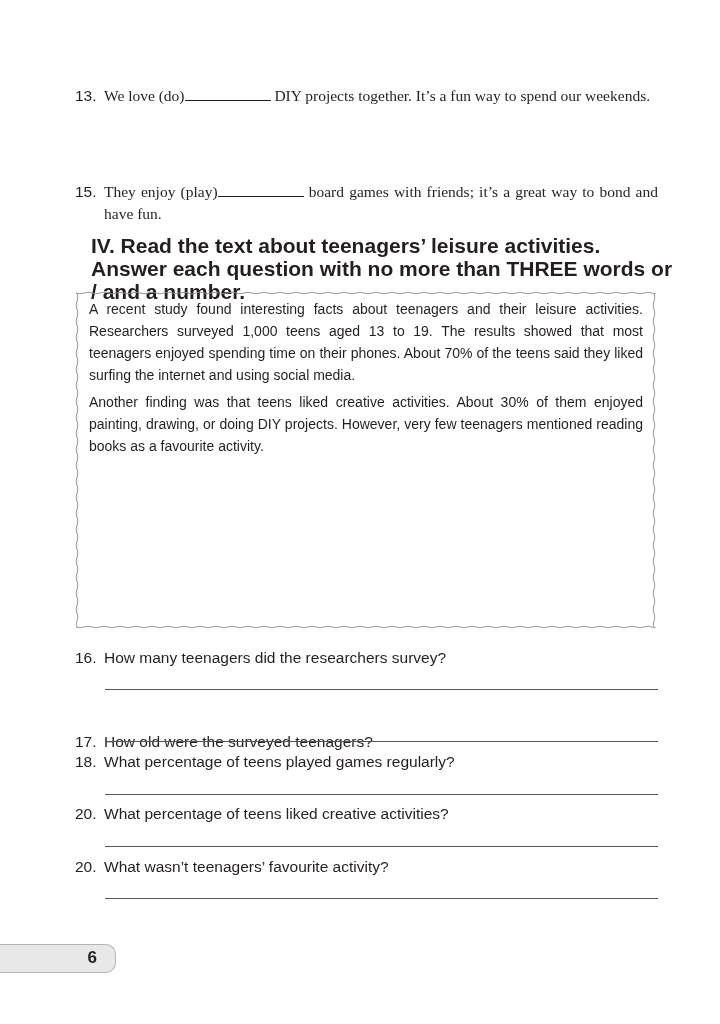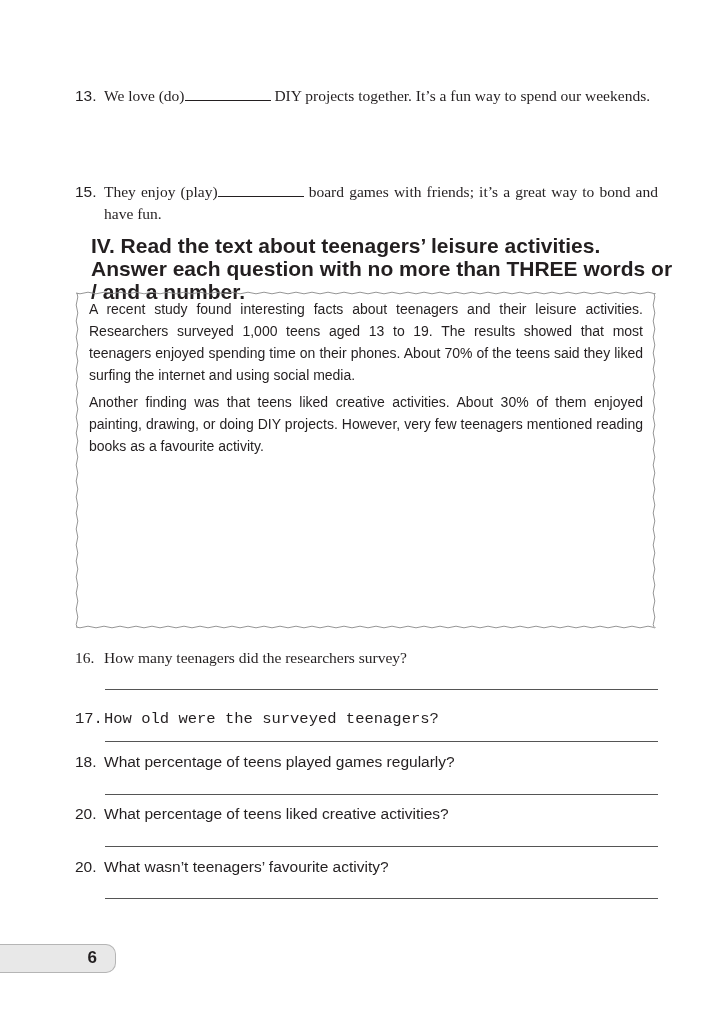--- a/index.html
+++ b/index.html
@@ -57,27 +57,27 @@
       <path id="wbottom" fill="none" stroke="#8a8a8a" stroke-width="0.9" d="M2,337 Q6,338.6 10,337 Q14,335.4 18,337 Q22,338.6 26,337 Q30,335.4 34,337 Q38,338.6 42,337 Q46,335.4 50,337 Q54,338.6 58,337 Q62,335.4 66,337 Q70,338.6 74,337 Q78,335.4 82,337 Q86,338.6 90,337 Q94,335.4 98,337 Q102,338.6 106,337 Q110,335.4 114,337 Q118,338.6 122,337 Q126,335.4 130,337 Q134,338.6 138,337 Q142,335.4 146,337 Q150,338.6 154,337 Q158,335.4 162,337 Q166,338.6 170,337 Q174,335.4 178,337 Q182,338.6 186,337 Q190,335.4 194,337 Q198,338.6 202,337 Q206,335.4 210,337 Q214,338.6 218,337 Q222,335.4 226,337 Q230,338.6 234,337 Q238,335.4 242,337 Q246,338.6 250,337 Q254,335.4 258,337 Q262,338.6 266,337 Q270,335.4 274,337 Q278,338.6 282,337 Q286,335.4 290,337 Q294,338.6 298,337 Q302,335.4 306,337 Q310,338.6 314,337 Q318,335.4 322,337 Q326,338.6 330,337 Q334,335.4 338,337 Q342,338.6 346,337 Q350,335.4 354,337 Q358,338.6 362,337 Q366,335.4 370,337 Q374,338.6 378,337 Q382,335.4 386,337 Q390,338.6 394,337 Q398,335.4 402,337 Q406,338.6 410,337 Q414,335.4 418,337 Q422,338.6 426,337 Q430,335.4 434,337 Q438,338.6 442,337 Q446,335.4 450,337 Q454,338.6 458,337 Q462,335.4 466,337 Q470,338.6 474,337 Q478,335.4 482,337 Q486,338.6 490,337 Q494,335.4 498,337 Q502,338.6 506,337 Q510,335.4 514,337 Q518,338.6 522,337 Q526,335.4 530,337 Q534,338.6 538,337 Q542,335.4 546,337 Q550,338.6 554,337 Q558,335.4 562,337 Q566,338.6 570,337 Q574,335.4 578,337 Q582,338.6 581,337"></path>
       <path id="wleft" fill="none" stroke="#8a8a8a" stroke-width="0.9" d="M3,3 Q4.6,7 3,11 Q1.4,15 3,19 Q4.6,23 3,27 Q1.4,31 3,35 Q4.6,39 3,43 Q1.4,47 3,51 Q4.6,55 3,59 Q1.4,63 3,67 Q4.6,71 3,75 Q1.4,79 3,83 Q4.6,87 3,91 Q1.4,95 3,99 Q4.6,103 3,107 Q1.4,111 3,115 Q4.6,119 3,123 Q1.4,127 3,131 Q4.6,135 3,139 Q1.4,143 3,147 Q4.6,151 3,155 Q1.4,159 3,163 Q4.6,167 3,171 Q1.4,175 3,179 Q4.6,183 3,187 Q1.4,191 3,195 Q4.6,199 3,203 Q1.4,207 3,211 Q4.6,215 3,219 Q1.4,223 3,227 Q4.6,231 3,235 Q1.4,239 3,243 Q4.6,247 3,251 Q1.4,255 3,259 Q4.6,263 3,267 Q1.4,271 3,275 Q4.6,279 3,283 Q1.4,287 3,291 Q4.6,295 3,299 Q1.4,303 3,307 Q4.6,311 3,315 Q1.4,319 3,323 Q4.6,327 3,331 Q1.4,335 3,337"></path>
       <path id="wright" fill="none" stroke="#8a8a8a" stroke-width="0.9" d="M580,3 Q581.6,7 580,11 Q578.4,15 580,19 Q581.6,23 580,27 Q578.4,31 580,35 Q581.6,39 580,43 Q578.4,47 580,51 Q581.6,55 580,59 Q578.4,63 580,67 Q581.6,71 580,75 Q578.4,79 580,83 Q581.6,87 580,91 Q578.4,95 580,99 Q581.6,103 580,107 Q578.4,111 580,115 Q581.6,119 580,123 Q578.4,127 580,131 Q581.6,135 580,139 Q578.4,143 580,147 Q581.6,151 580,155 Q578.4,159 580,163 Q581.6,167 580,171 Q578.4,175 580,179 Q581.6,183 580,187 Q578.4,191 580,195 Q581.6,199 580,203 Q578.4,207 580,211 Q581.6,215 580,219 Q578.4,223 580,227 Q581.6,231 580,235 Q578.4,239 580,243 Q581.6,247 580,251 Q578.4,255 580,259 Q581.6,263 580,267 Q578.4,271 580,275 Q581.6,279 580,283 Q578.4,287 580,291 Q581.6,295 580,299 Q578.4,303 580,307 Q581.6,311 580,315 Q578.4,319 580,323 Q581.6,327 580,331 Q578.4,335 580,337"></path>
     </svg>
     <div class="content">
       <p class="para">A recent study found interesting facts about teenagers and their leisure activities. Researchers surveyed 1,000 teens aged 13 to 19. The results showed that most teenagers enjoyed spending time on their phones. About 70% of the teens said they liked surfing the internet and using social media.</p>
       <p class="para">Another finding was that teens liked creative activities. About 30% of them enjoyed painting, drawing, or doing DIY projects. However, very few teenagers mentioned reading books as a favourite activity.</p>
     </div>
   </div>
 
-  <div class="q" style="top:647px;font-family:Liberation Serif, serif;">
+  <div class="q" style="top:647px;">
     <span class="num">16.</span>
     <div class="txt">How many teenagers did the researchers survey?</div>
   </div>
   <div class="ansline" style="top:689px;"></div>
 
-  <div class="q" style="top:708px;font-family:Liberation Mono, monospace;">
+  <div class="q" style="top:731px;">
     <span class="num">17.</span>
     <div class="txt">How old were the surveyed teenagers?</div>
   </div>
   <div class="ansline" style="top:741px;"></div>
 
   <div class="q" style="top:751px;">
     <span class="num">18.</span>
     <div class="txt">What percentage of teens played games regularly?</div>
   </div>
   <div class="ansline" style="top:794px;"></div>

